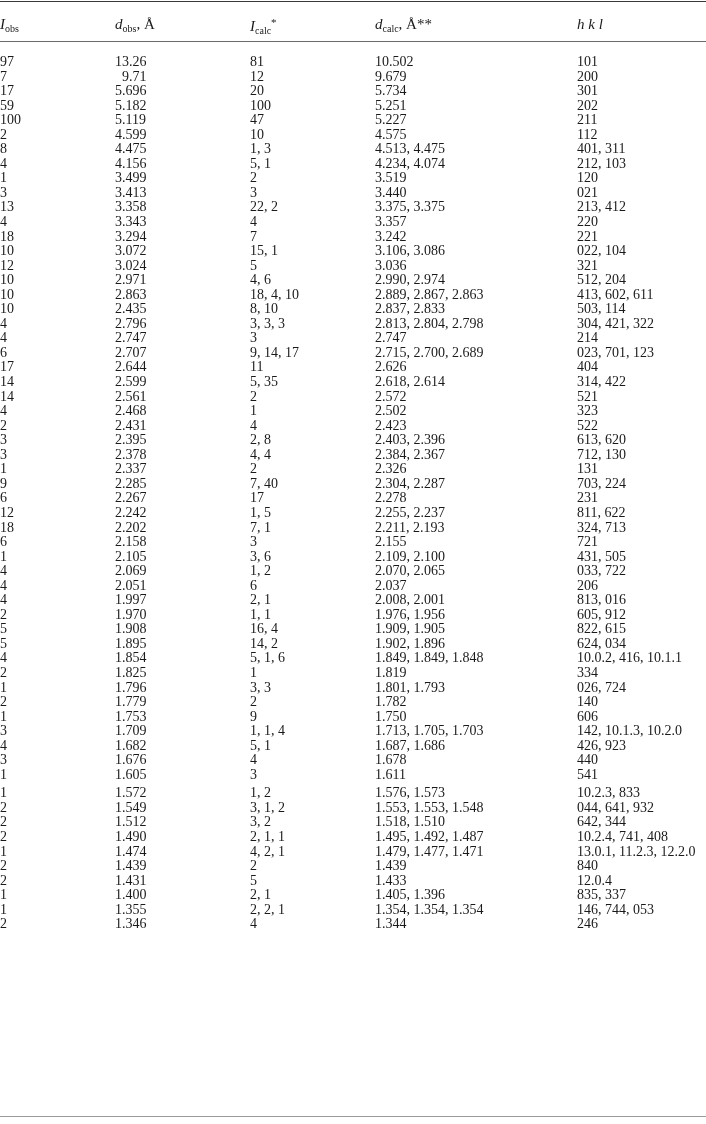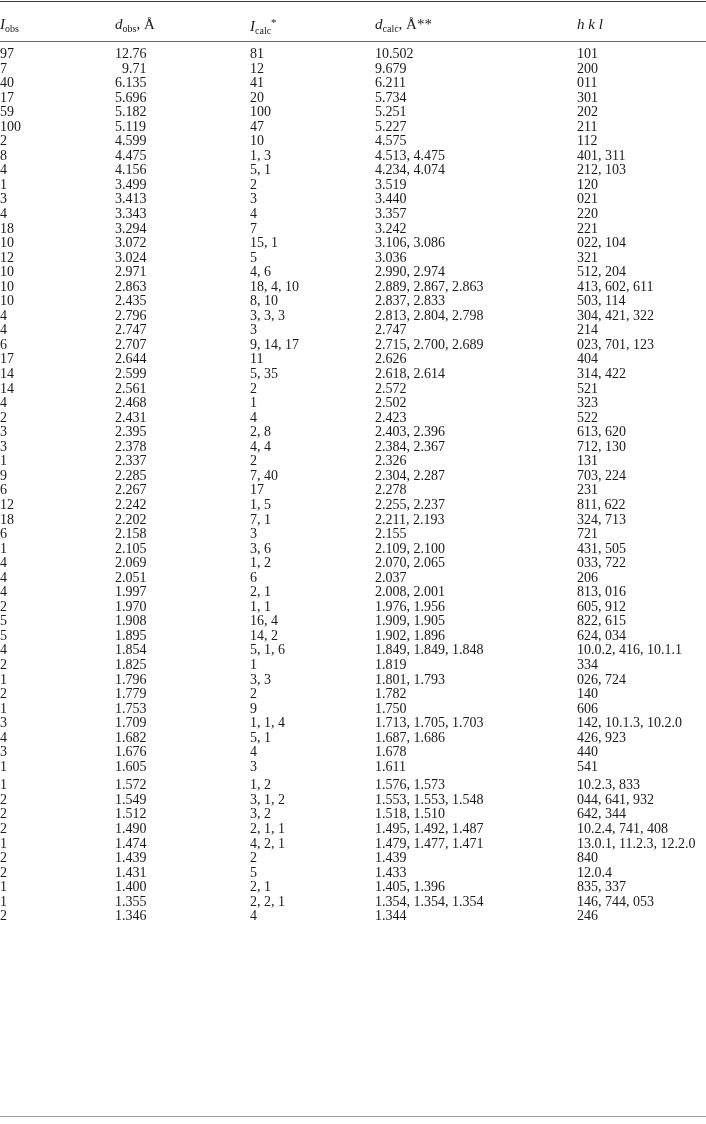--- a/index.html
+++ b/index.html
@@ -6,21 +6,21 @@
   body { width:706px; height:1124px; position:relative; overflow:hidden;
          font-family:"Liberation Serif", "DejaVu Serif", serif; color:#1a1a1a; }
   .rule-top { position:absolute; left:0; top:1px; width:706px; height:0; border-top:1.5px solid #3a3a3a; }
   .rule-head { position:absolute; left:0; top:41px; width:706px; height:0; border-top:1px solid #6a6a6a; }
   .rule-bottom { position:absolute; left:0; top:1116px; width:706px; height:0; border-top:1px solid #9a9a9a; }
   .header { position:absolute; left:0; top:8px; width:640px; height:30px; font-size:15px; }
   .hcell { position:absolute; top:8px; white-space:nowrap; }
   .hcell i { font-style:italic; }
   .hcell sub { font-size:10px; vertical-align:-3px; }
   .hcell sup { font-size:11px; vertical-align:5px; }
-  #rows { position:absolute; left:0; top:47px; width:558px; }
+  #rows { position:absolute; left:0; top:55px; width:558px; }
   .row { position:relative; height:14.55px; font-size:14px; line-height:14px; white-space:nowrap; }
   .row.gap { margin-top:4px; }
   .c { position:absolute; top:0; }
   .c0 { left:0; }
   .c1 { left:115px; }
   .c2 { left:250px; }
   .c3 { left:375px; }
   .c4 { left:577px; }
 </style>
 </head>
@@ -34,40 +34,33 @@
   <span class="hcell c2"><i>I</i><sub>calc</sub><sup>*</sup></span>
   <span class="hcell c3"><i>d</i><sub>calc</sub><span>, Å**</span></span>
   <span class="hcell c4"><i>h k l</i></span>
 </div>
 
 <div class="rule-head"></div>
 
 <div id="rows">
     <div class="row">
       <span class="c c0">97</span>
-      <span class="c c1">12.76</span>
+      <span class="c c1">13.26</span>
       <span class="c c2">81</span>
       <span class="c c3">10.502</span>
       <span class="c c4">101</span>
     </div>
     <div class="row">
       <span class="c c0">7</span>
       <span class="c c1" style="left: 122px;">9.71</span>
       <span class="c c2">12</span>
       <span class="c c3">9.679</span>
       <span class="c c4">200</span>
     </div>
     <div class="row">
-      <span class="c c0">40</span>
-      <span class="c c1">6.135</span>
-      <span class="c c2">41</span>
-      <span class="c c3">6.211</span>
-      <span class="c c4">011</span>
-    </div>
-    <div class="row">
       <span class="c c0">17</span>
       <span class="c c1">5.696</span>
       <span class="c c2">20</span>
       <span class="c c3">5.734</span>
       <span class="c c4">301</span>
     </div>
     <div class="row">
       <span class="c c0">59</span>
       <span class="c c1">5.182</span>
       <span class="c c2">100</span>
@@ -110,20 +103,27 @@
       <span class="c c4">120</span>
     </div>
     <div class="row">
       <span class="c c0">3</span>
       <span class="c c1">3.413</span>
       <span class="c c2">3</span>
       <span class="c c3">3.440</span>
       <span class="c c4">021</span>
     </div>
     <div class="row">
+      <span class="c c0">13</span>
+      <span class="c c1">3.358</span>
+      <span class="c c2">22, 2</span>
+      <span class="c c3">3.375, 3.375</span>
+      <span class="c c4">213, 412</span>
+    </div>
+    <div class="row">
       <span class="c c0">4</span>
       <span class="c c1">3.343</span>
       <span class="c c2">4</span>
       <span class="c c3">3.357</span>
       <span class="c c4">220</span>
     </div>
     <div class="row">
       <span class="c c0">18</span>
       <span class="c c1">3.294</span>
       <span class="c c2">7</span>

